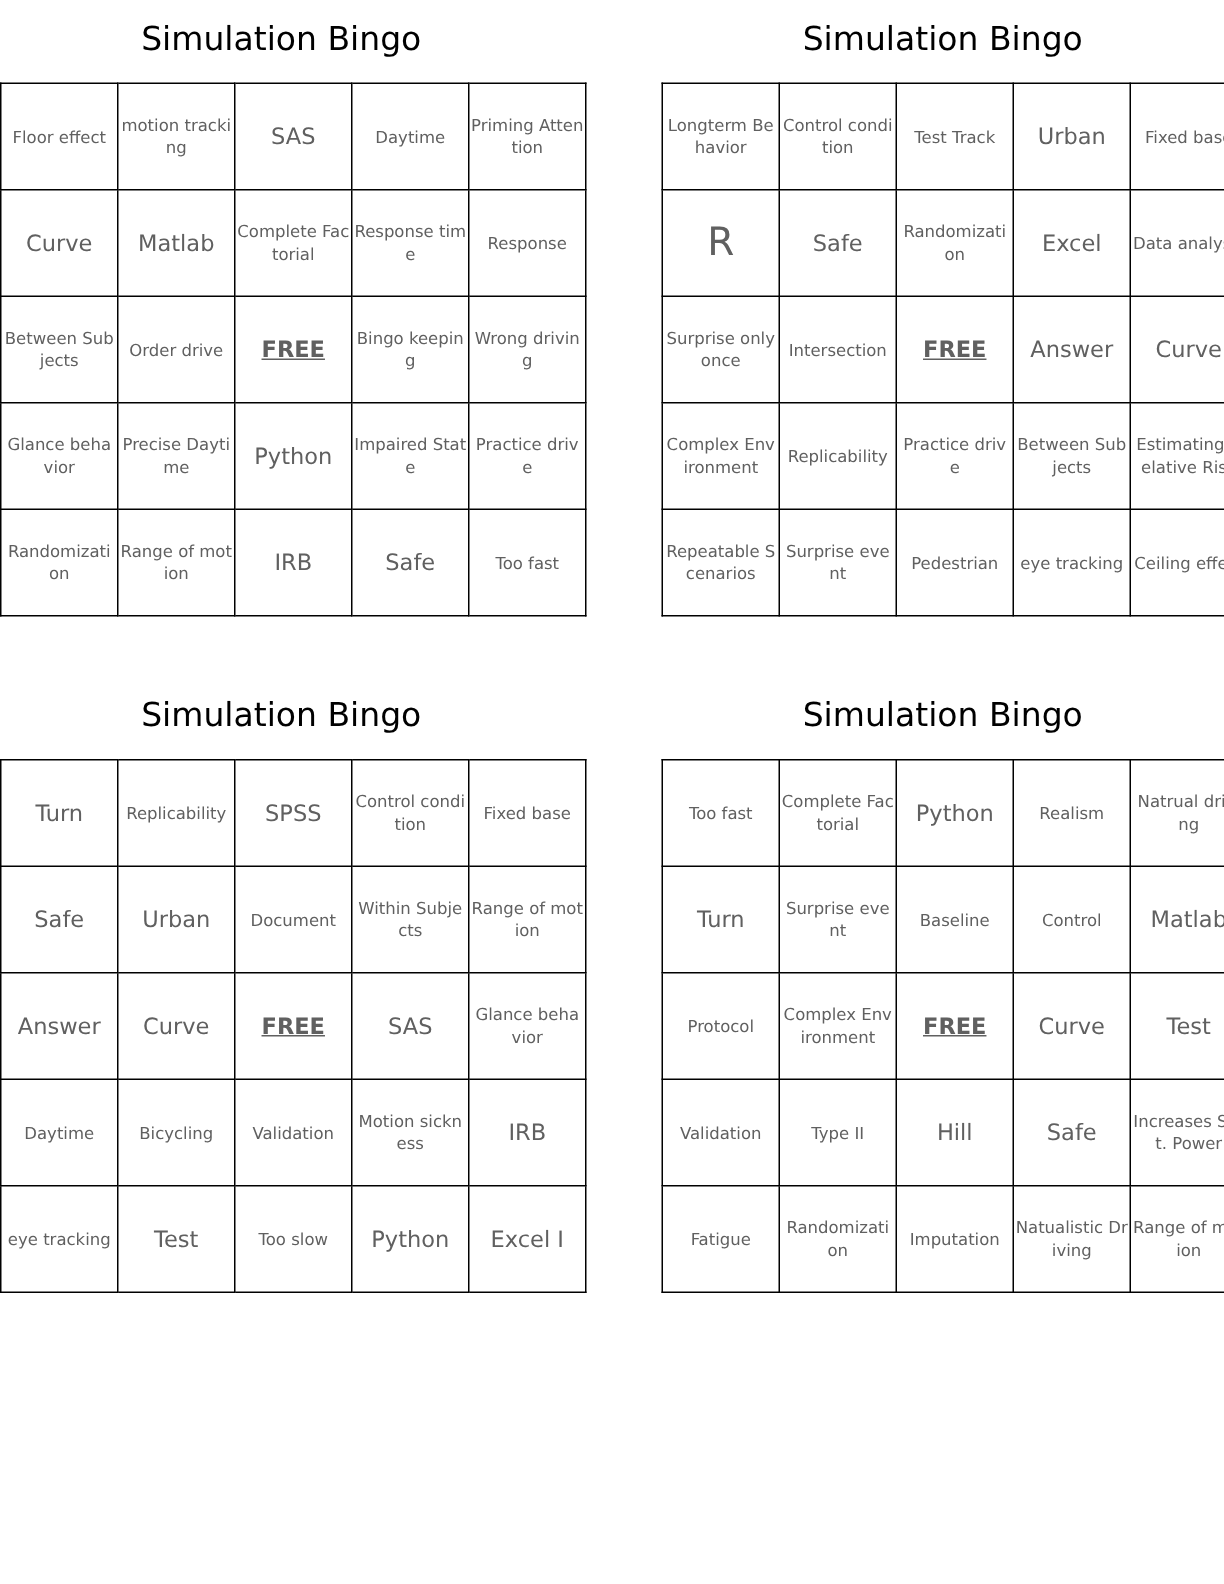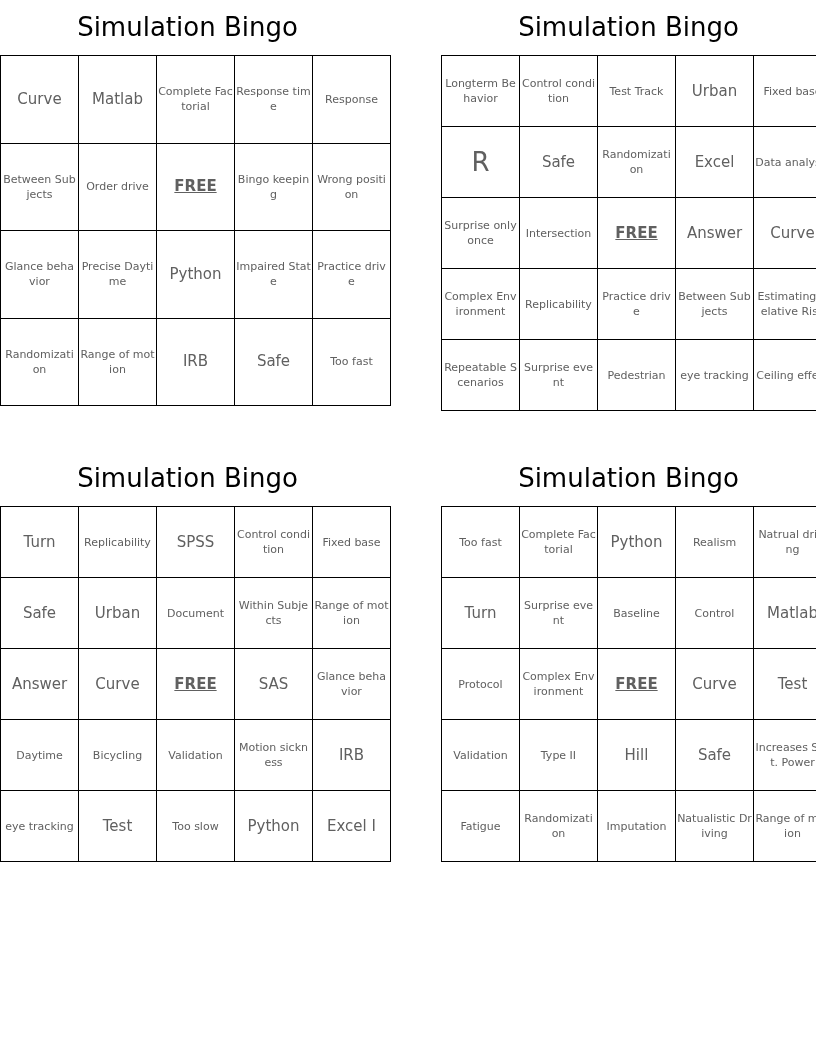--- a/index.html
+++ b/index.html
@@ -1,45 +1,52 @@
 <!DOCTYPE html>
 <html><head>
 <meta charset="utf-8">
 <style>
   html, body { margin:0; padding:0; background:#ffffff; }
   body { width:816px; height:1056px; position:relative; overflow:hidden; font-family:"DejaVu Sans", sans-serif; }
   .card { position:absolute; width:375px; }
-  .card-title { position:absolute; left:0; width:375px; top:12px; text-align:center; font-size:26px; color:#000; font-family:"DejaVu Sans", sans-serif; line-height:30px; }
+  .card-title { position:absolute; left:0; width:375px; top:12px; text-align:center; font-size:22px; color:#000; font-family:"DejaVu Sans", sans-serif; line-height:30px; }
   .grid { position:absolute; top:55px; left:0; width:375px; height:351px; border-collapse:collapse; table-layout:fixed; }
   .grid td { border:1.5px solid #000; width:75px; height:70px; padding:0 1px; text-align:center; vertical-align:middle; color:#606060; line-height:15px; overflow:hidden; word-break:break-all; }
   .s { font-size:11px; }
   .m { font-size:15px; }
   .l { font-size:26px; }
   .free { font-size:15px; font-weight:bold; text-decoration:underline; color:#505050; }
 </style>
 </head>
 <body>
 
 <div class="card" style="left:0; top:0;">
   <div class="card-title">Simulation Bingo</div>
   <table class="grid">
     <tbody>
+        <tr>
+      <td class="s">Floor effect</td>
+      <td class="s">motion tracking</td>
+      <td class="m">SAS</td>
+      <td class="s">Daytime</td>
+      <td class="s">Priming Attention</td>
+    </tr>
     <tr>
       <td class="m">Curve</td>
       <td class="m">Matlab</td>
       <td class="s">Complete Factorial</td>
       <td class="s">Response time</td>
       <td class="s">Response</td>
     </tr>
     <tr>
       <td class="s">Between Subjects</td>
       <td class="s">Order drive</td>
       <td class="free">FREE</td>
       <td class="s">Bingo keeping</td>
-      <td class="s">Wrong position</td>
+      <td class="s">Wrong driving</td>
     </tr>
     <tr>
       <td class="s">Glance behavior</td>
       <td class="s">Precise Daytime</td>
       <td class="m">Python</td>
       <td class="s">Impaired State</td>
       <td class="s">Practice drive</td>
     </tr>
     <tr>
       <td class="s">Randomization</td>

